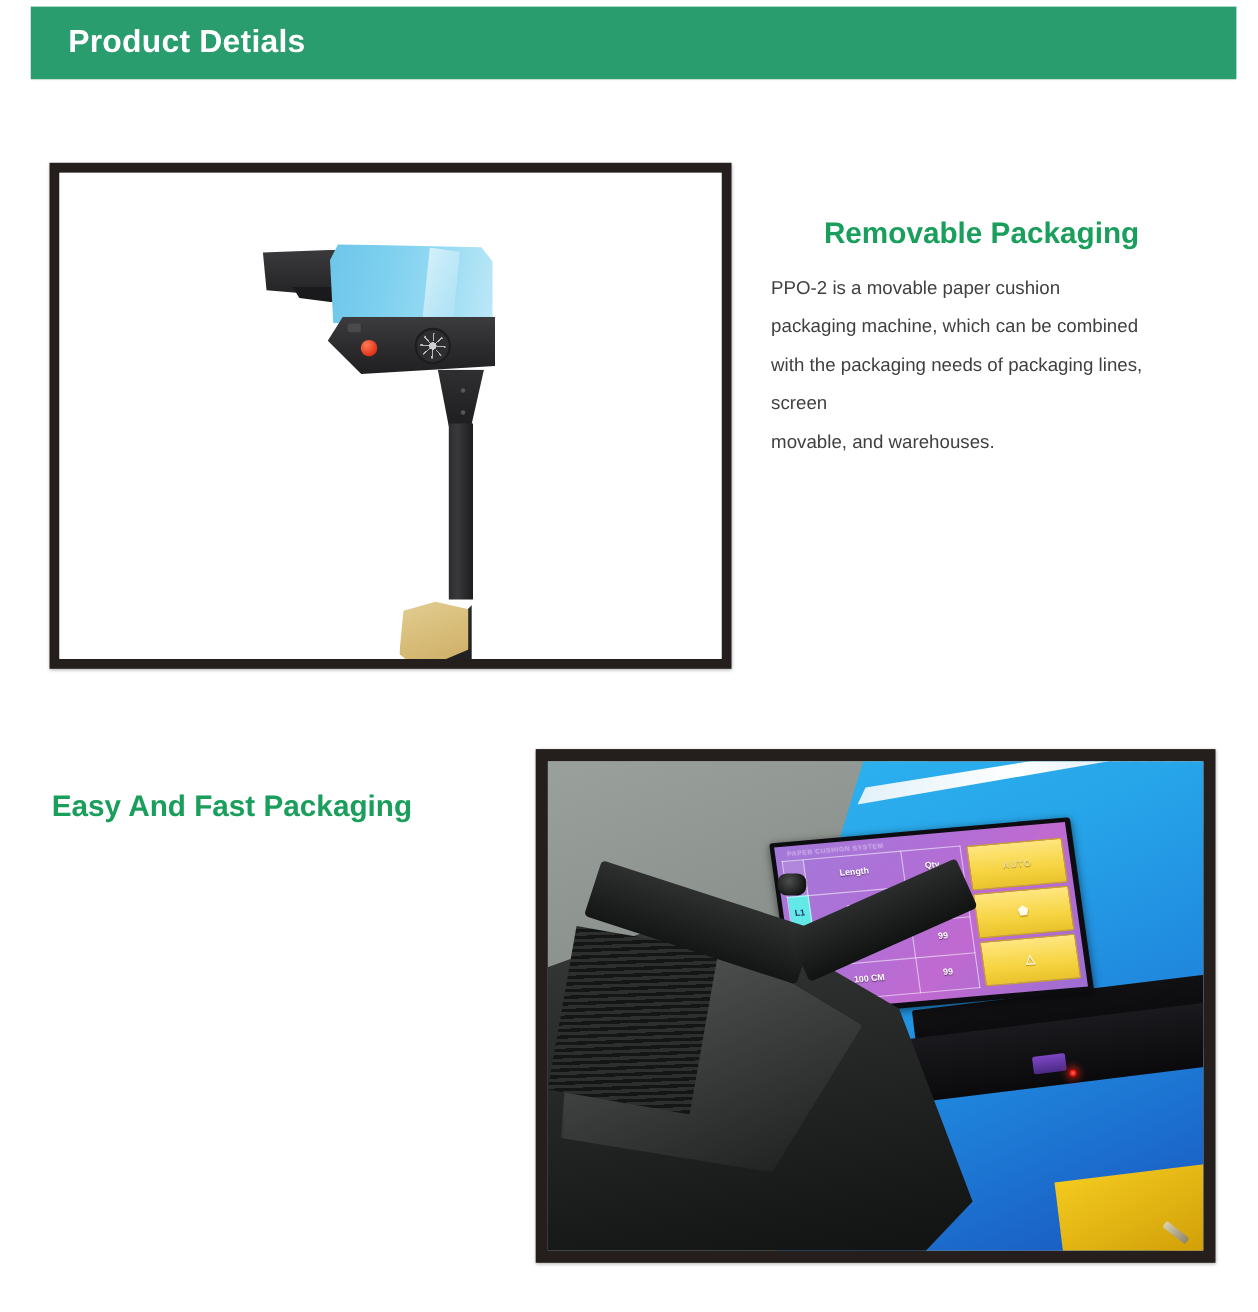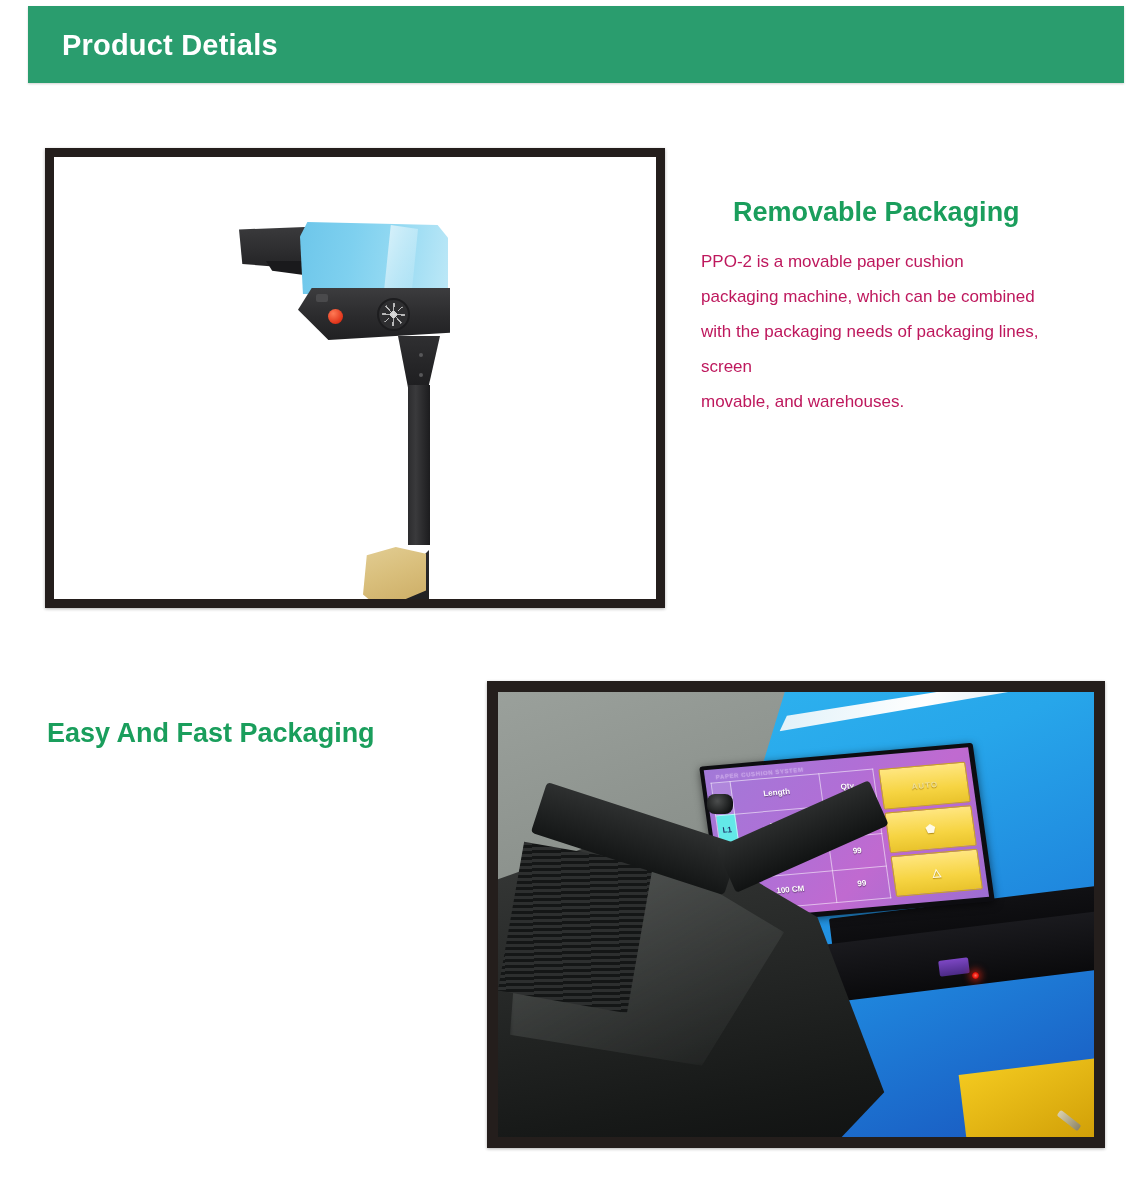--- a/index.html
+++ b/index.html
@@ -15,21 +15,21 @@
     font-family: "Liberation Sans", sans-serif;
     overflow: hidden;
   }
 
   
   .header-bar {
     position: absolute;
     left: 28px;
     top: 6px;
     width: 1096px;
-    height: 77px;
+    height: 66px;
     background: #2a9d6e;
     box-shadow: 0 1px 2px rgba(0,0,0,0.18);
   }
   .header-title {
     position: absolute;
     left: 34px;
     top: 50%;
     transform: translateY(-50%);
     color: #ffffff;
     font-size: 29px;
@@ -385,29 +385,29 @@
   
   .text-block { position:absolute; }
   .block-heading {
     color: #1a9e5c;
     font-size: 27px;
     font-weight: bold;
     margin: 0 0 16px 0;
     white-space: nowrap;
   }
   .block-para {
-    color: #be185d;
+    color: #404040;
     font-size: 17px;
     line-height: 35px;
     margin: 0;
   }
   .block-para .ln { display:block; }
 
   .text-right { left: 701px; top: 197px; width: 420px; }
-  .text-right .block-heading { margin-left: 32px; }
+  .text-right .block-heading { margin-left: 48px; }
   .text-left  { left: 30px;  top: 718px; width: 430px; }
   .text-left .block-heading { margin-left: 17px; }
 </style>
 </head>
 <body>
 
 <div class="header-bar">
   <span class="header-title">Product Detials</span>
 </div>
 

